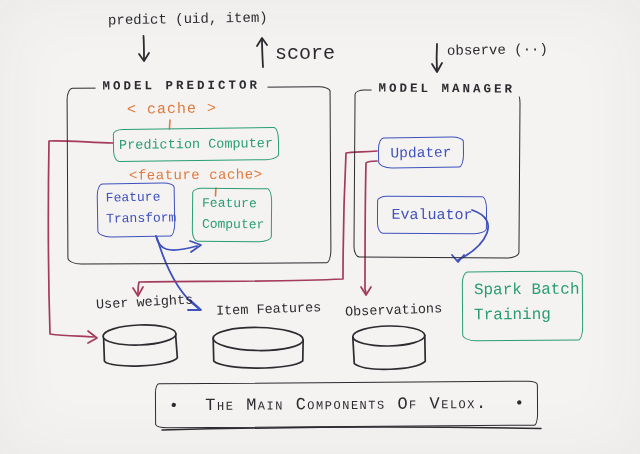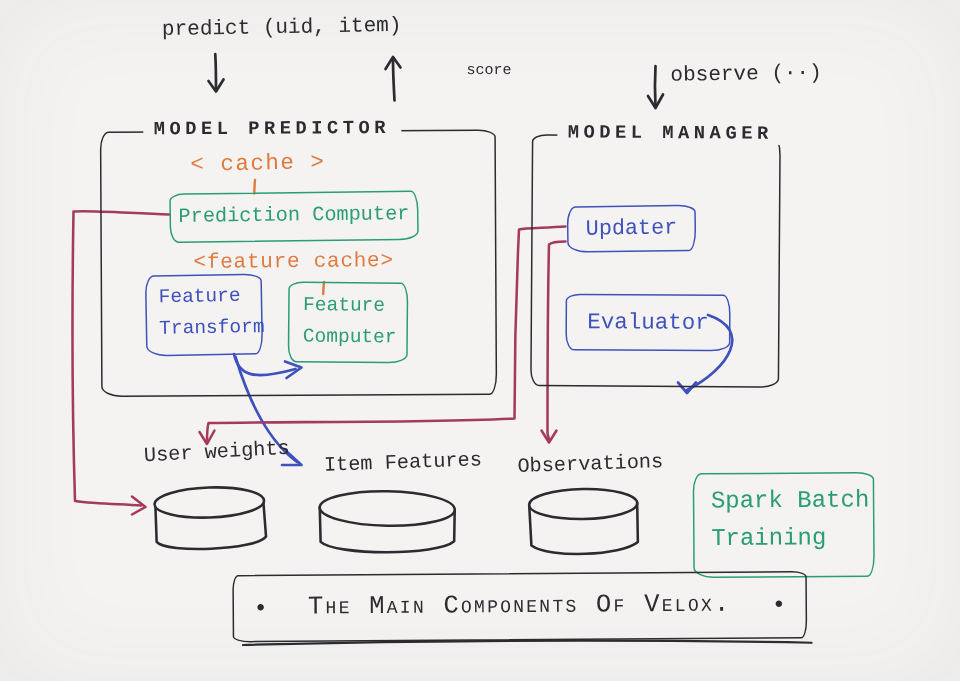--- a/index.html
+++ b/index.html
@@ -102,21 +102,21 @@
       <g stroke="#2b2b30" stroke-width="1.7" fill="#f4f3f1" transform="rotate(-1 389 348)">
         <path d="M353,336 L354,363 C366,372 414,371 425,362 L425,336"></path>
         <ellipse cx="389" cy="336" rx="36" ry="10"></ellipse>
       </g>
 
       <path d="M162,430 C300,426.5 430,426.5 541,428.5" stroke="#2b2b30" stroke-width="1.5"></path>
     </g>
   </svg>
 
   <div class="lbl ink" style="left:108px;top:11px;font-size:14px;transform:rotate(-1deg);">predict (uid, item)</div>
-  <div class="lbl ink" style="left:275px;top:42px;font-size:10px;margin-left:36px;">score</div>
+  <div class="lbl ink" style="left:275px;top:42px;font-size:20px;">score</div>
   <div class="lbl ink" style="left:447px;top:42px;font-size:14px;transform:rotate(-1deg);">observe (··)</div>
 
   <div class="box big sk1" style="left:67px;top:87px;width:264px;height:177px;transform:rotate(-0.3deg);">
     <div class="box-title" style="left:28px;">MODEL PREDICTOR</div>
   </div>
 
   <div class="lbl orange" style="left:127px;top:101px;font-size:15px;letter-spacing:1px;transform:rotate(-1deg);">&lt; cache &gt;</div>
 
   <div class="box gbox sk2 ctr green" style="left:113px;top:128px;width:166px;height:33px;font-size:13.5px;transform:rotate(-0.7deg);">Prediction Computer</div>
 
@@ -127,21 +127,21 @@
   <div class="box gbox sk2 green" style="left:192px;top:188px;width:80px;height:54px;font-size:13px;line-height:1.6;padding:5px 16px 0 9px;transform:rotate(0.5deg);">Feature Computer</div>
 
   <div class="box big sk2" style="left:354px;top:90px;width:166px;height:168px;transform:rotate(0.4deg);">
     <div class="box-title" style="left:16px;">MODEL MANAGER</div>
   </div>
 
   <div class="box bbox sk1 ctr blue" style="left:378px;top:137px;width:86px;height:31px;font-size:14.5px;transform:rotate(-0.8deg);">Updater</div>
 
   <div class="box bbox sk2 ctr blue" style="left:377px;top:196px;width:110px;height:38px;font-size:15px;transform:rotate(0.3deg);">Evaluator</div>
 
-  <div class="box gbox sk1 green" style="left:462px;top:271px;width:121px;height:70px;font-size:16px;line-height:1.55;padding:6px 0 0 11px;transform:rotate(-0.4deg);margin-top:44px;">Spark Batch Training</div>
+  <div class="box gbox sk1 green" style="left:462px;top:271px;width:121px;height:70px;font-size:16px;line-height:1.55;padding:6px 0 0 11px;transform:rotate(-0.4deg);">Spark Batch Training</div>
 
   <div class="lbl ink" style="left:96px;top:295px;font-size:13.5px;transform:rotate(-3deg);">User weights</div>
   <div class="lbl ink" style="left:216px;top:302px;font-size:13.5px;transform:rotate(-2deg);">Item Features</div>
   <div class="lbl ink" style="left:345px;top:303px;font-size:13.5px;transform:rotate(-2deg);">Observations</div>
 
   <div class="box caption-box" style="left:155px;top:382px;width:383px;height:45px;transform:rotate(-0.4deg);border-radius:4px 10px 4px 12px / 10px 4px 12px 4px;">
     <span>•</span>
     <span class="caption-text">The Main Components Of Velox.</span>
     <span>•</span>
   </div>

